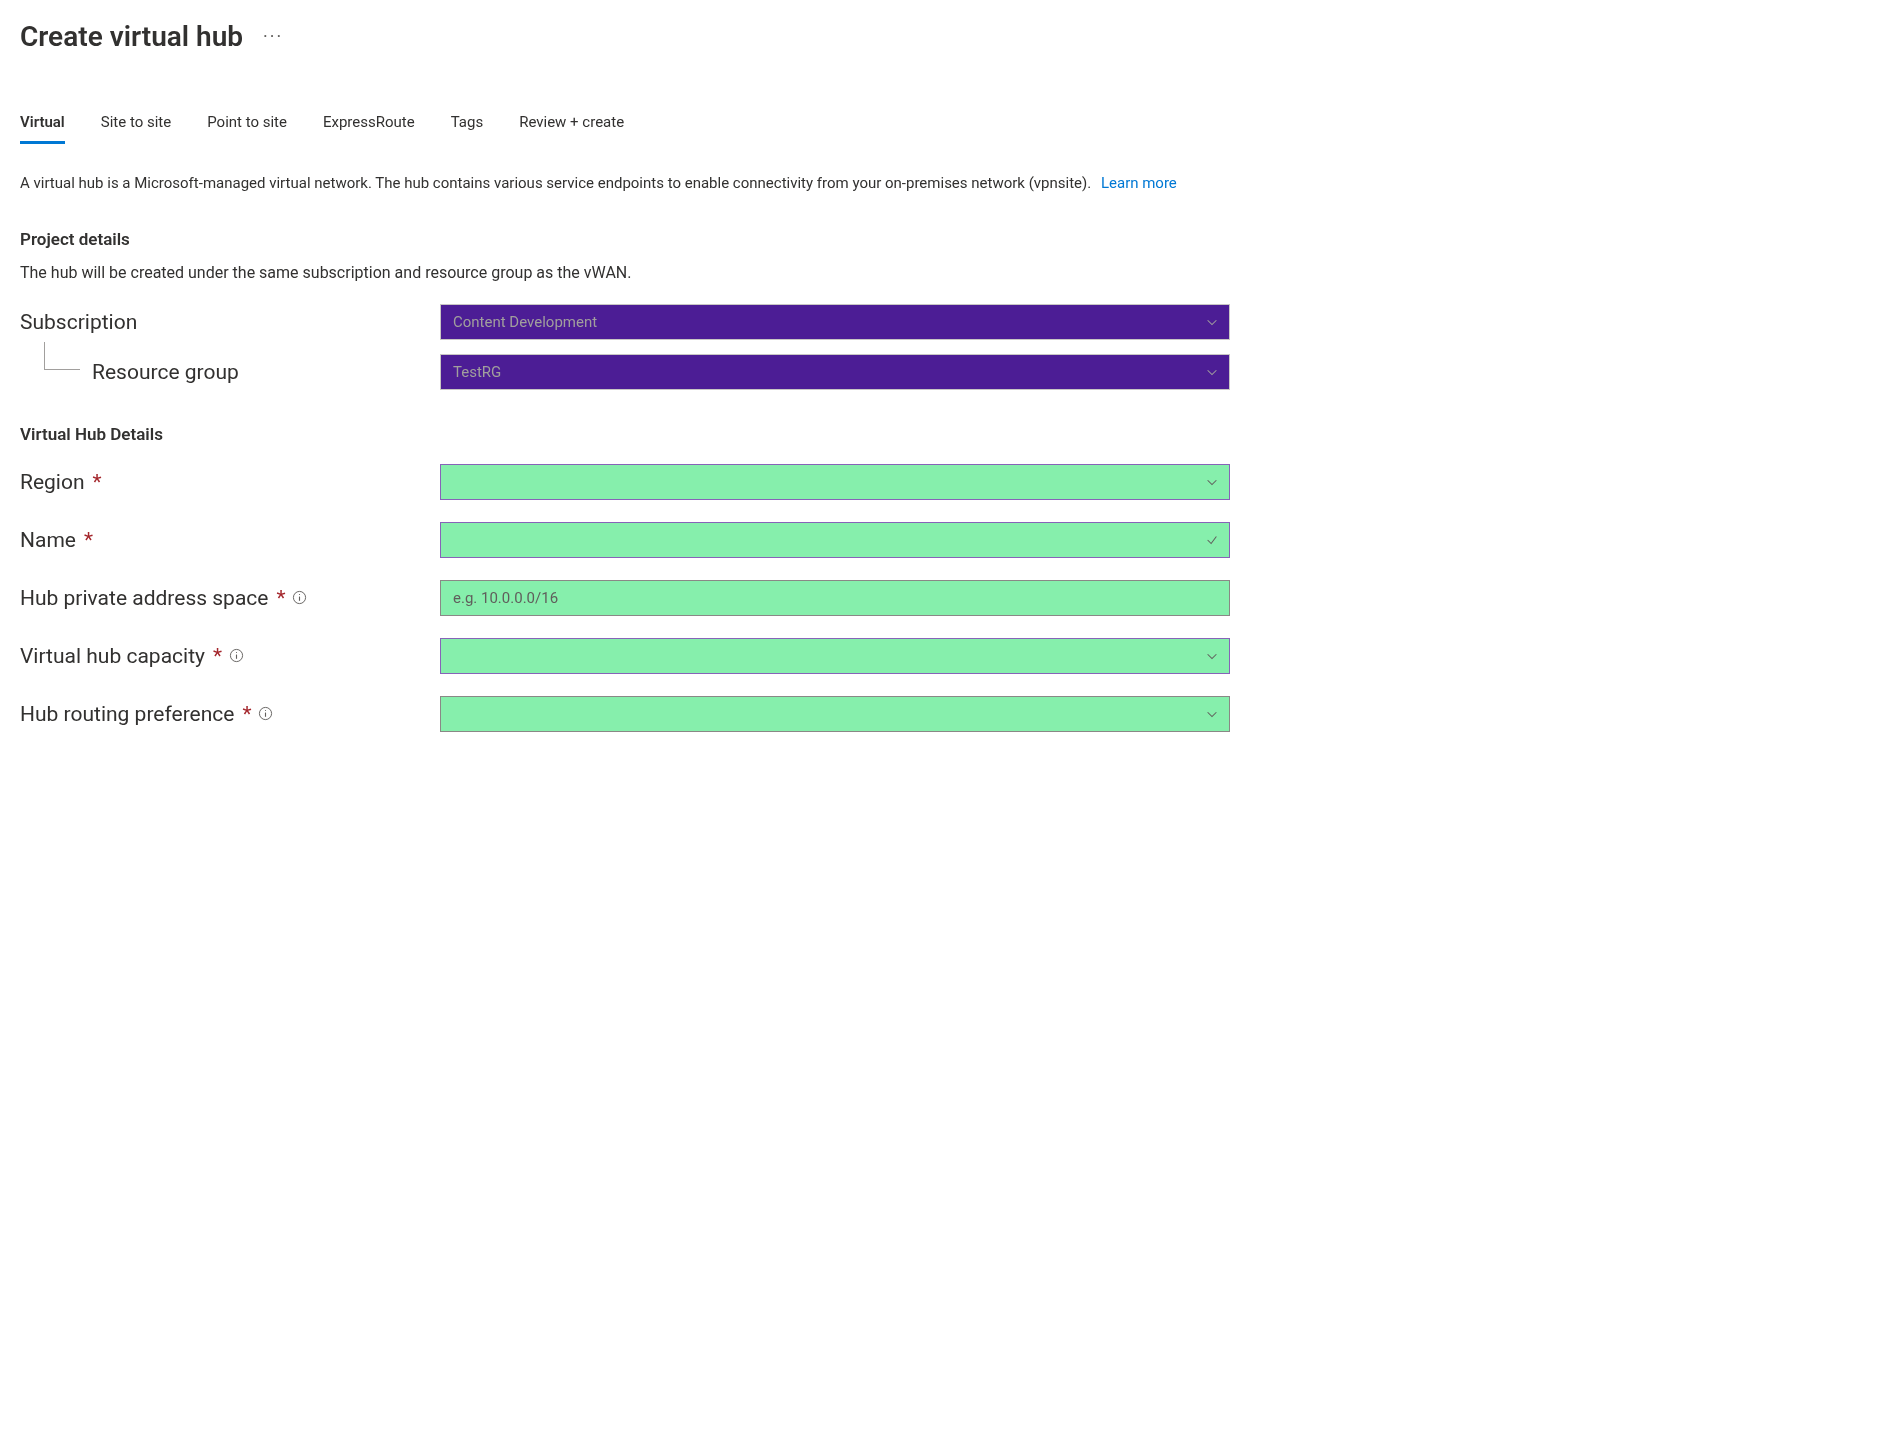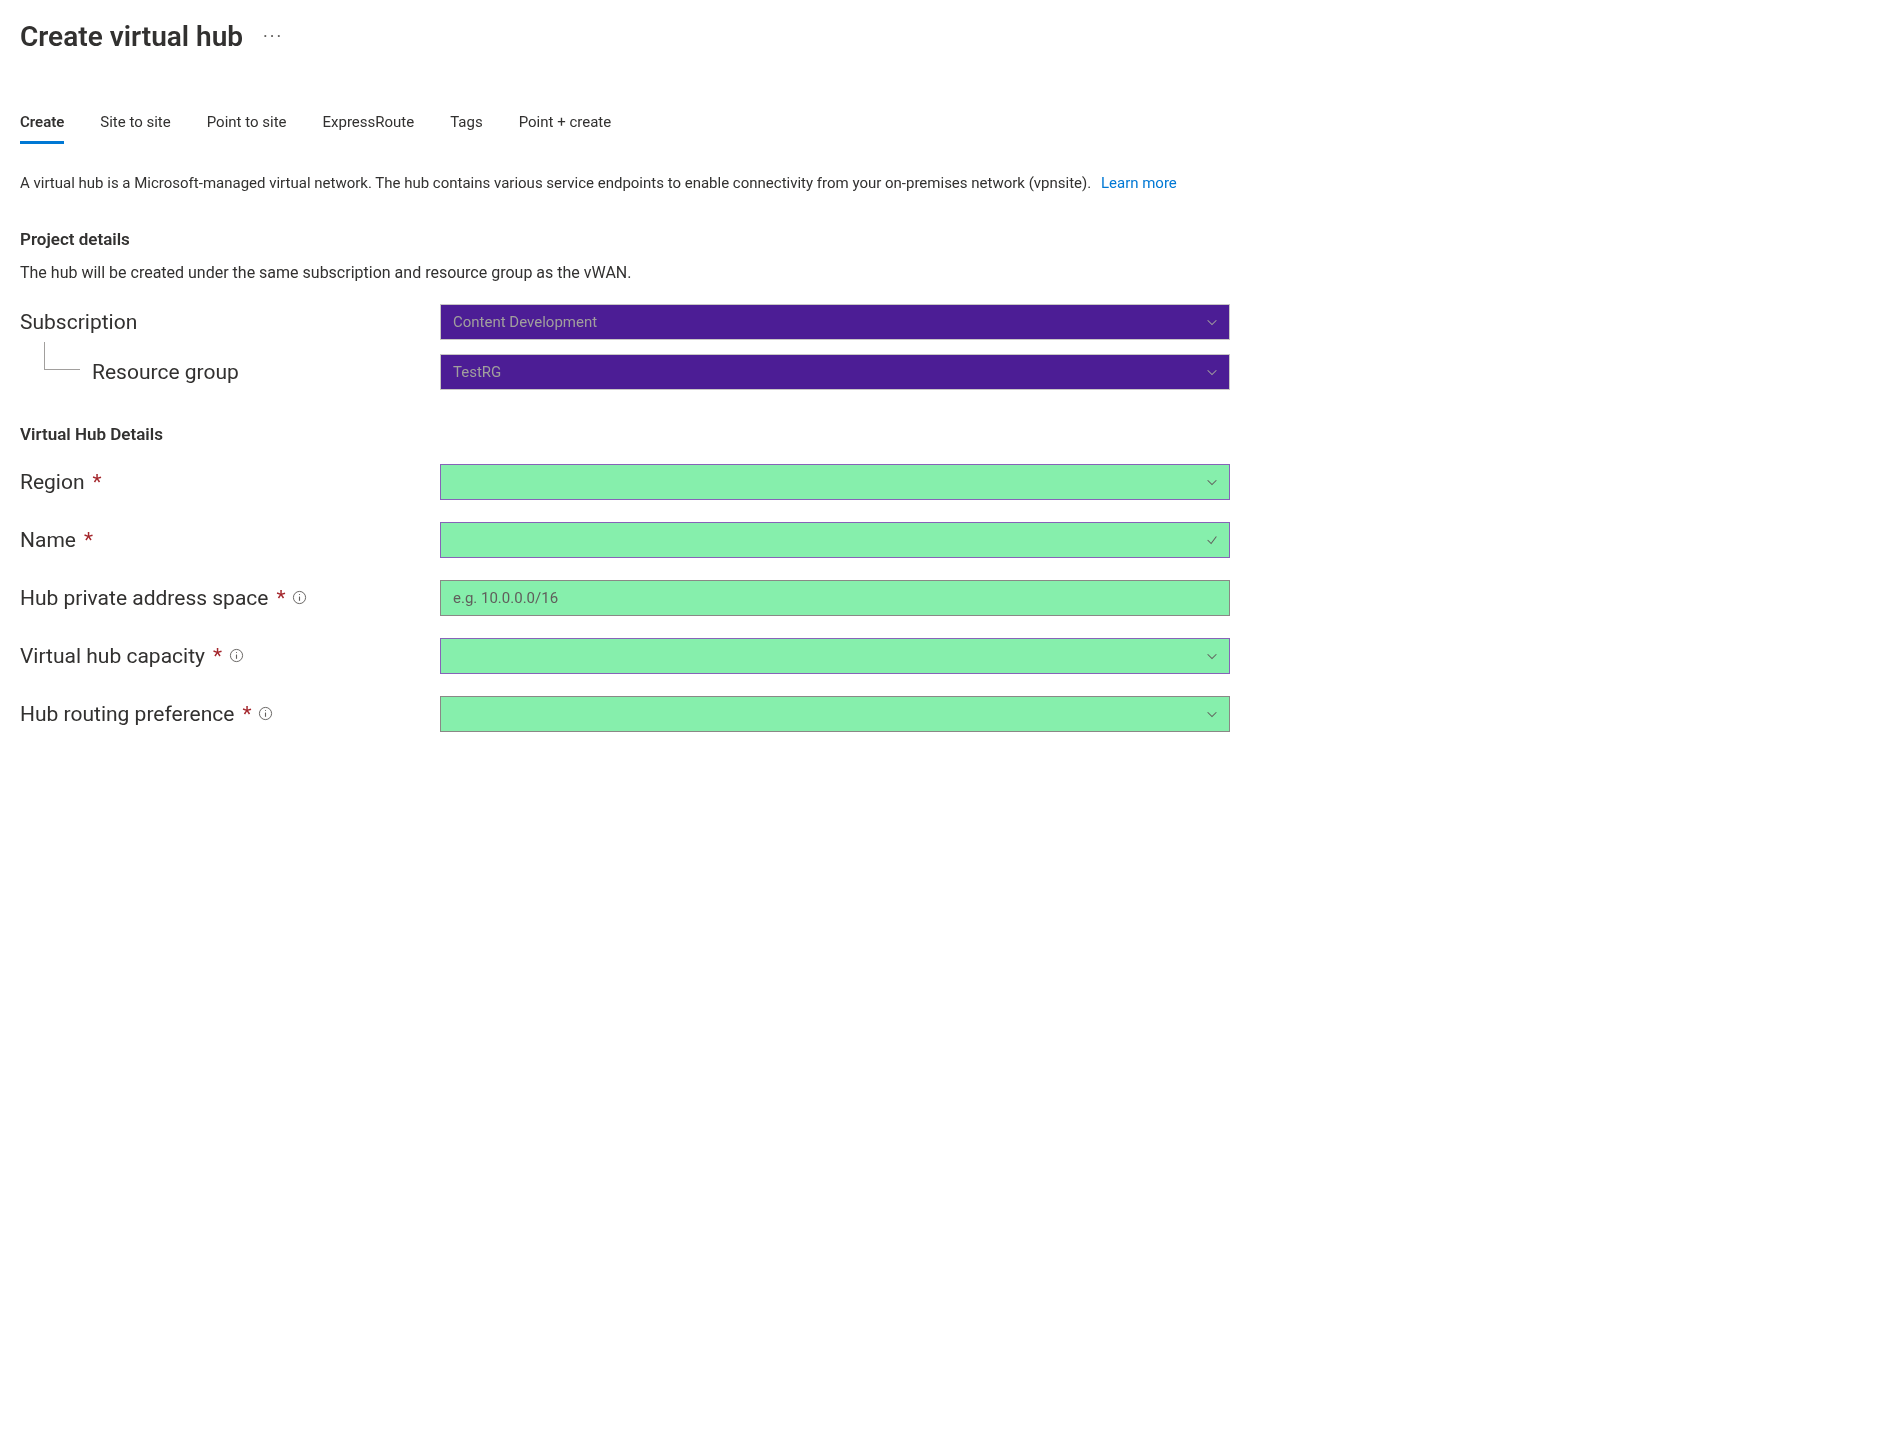--- a/index.html
+++ b/index.html
@@ -182,26 +182,26 @@
   </style>
 </head>
 <body>
 
 <div class="page-header">
   <h1 class="page-title">Create virtual hub</h1>
   <span class="more-icon">···</span>
 </div>
 
 <div class="tabs">
-  <div class="tab active">Create</div>
+  <div class="tab active">Virtual</div>
   <div class="tab">Site to site</div>
   <div class="tab">Point to site</div>
   <div class="tab">ExpressRoute</div>
   <div class="tab">Tags</div>
-  <div class="tab">Point + create</div>
+  <div class="tab">Review + create</div>
 </div>
 
 <p class="description">
   <span>A virtual hub is a Microsoft-managed virtual network. The hub contains various service endpoints to enable connectivity from your on-premises network (vpnsite).</span>
   <a class="learn-more">Learn more</a>
 </p>
 
 <div class="section-title">Project details</div>
 <div class="section-subtitle">The hub will be created under the same subscription and resource group as the vWAN.</div>
 

